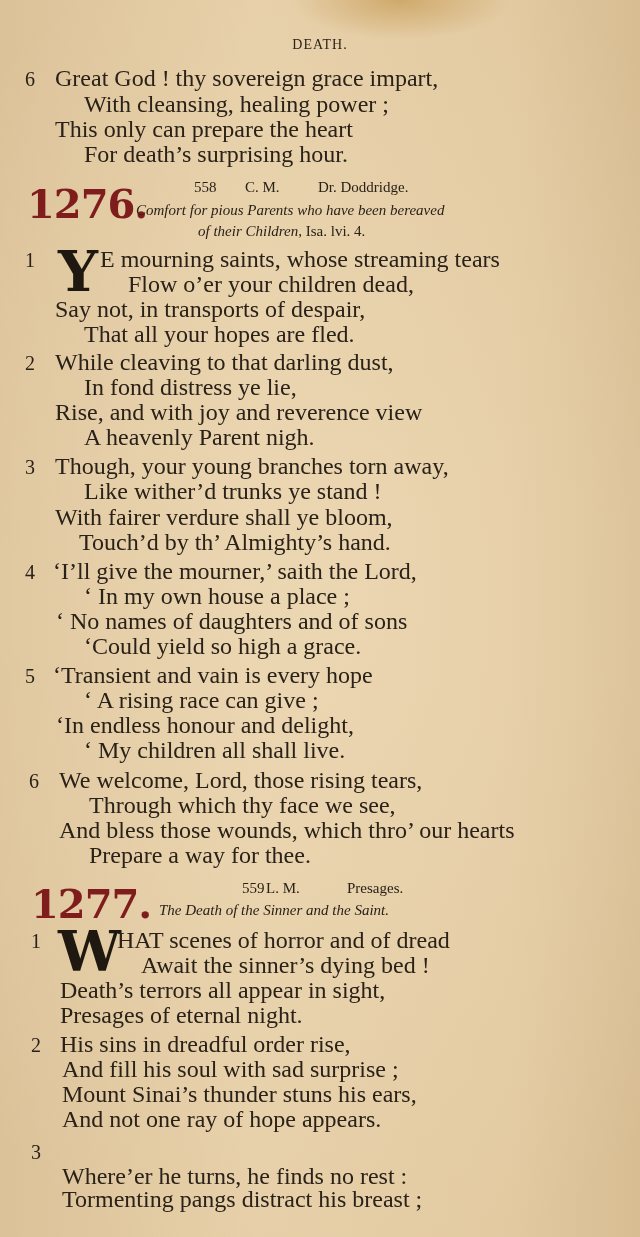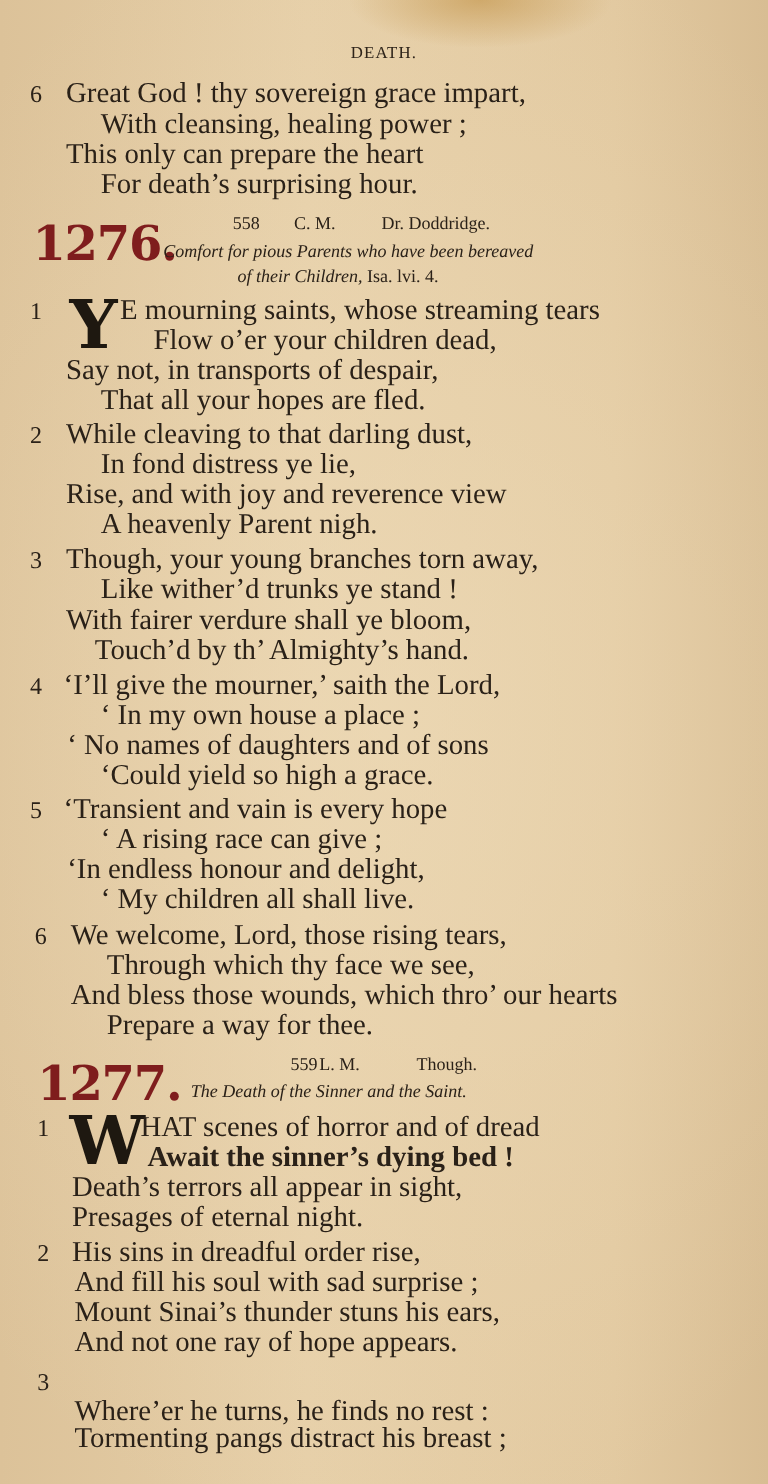--- a/index.html
+++ b/index.html
@@ -105,27 +105,27 @@
     <div class="line" style="left:59px;top:768px;">We welcome, Lord, those rising tears,</div>
     <div class="line" style="left:89px;top:793px;">Through which thy face we see,</div>
     <div class="line" style="left:59px;top:818px;">And bless those wounds, which thro’ our hearts</div>
     <div class="line" style="left:89px;top:843px;">Prepare a way for thee.</div>
   </div>
 
   <div>
     <div class="hymn-num" style="left:31px;top:884px;">1277.</div>
     <div class="meta" style="left:242px;top:880px;">559</div>
     <div class="meta" style="left:266px;top:880px;">L. M.</div>
-    <div class="meta" style="left:347px;top:880px;">Though.</div>
+    <div class="meta" style="left:347px;top:880px;">Presages.</div>
     <div class="subtitle" style="left:159px;top:902px;">The Death of the Sinner and the Saint.</div>
 
     <div class="vnum" style="left:31px;top:929px;">1</div>
     <div class="dropcap" style="left:58px;top:926px;">W</div>
     <div class="line" style="left:117px;top:928px;">HAT scenes of horror and of dread</div>
-    <div class="line" style="left:123px;top:953px;font-weight:bold;">Await the sinner’s dying bed !</div>
+    <div class="line" style="left:141px;top:953px;">Await the sinner’s dying bed !</div>
     <div class="line" style="left:60px;top:978px;">Death’s terrors all appear in sight,</div>
     <div class="line" style="left:60px;top:1003px;">Presages of eternal night.</div>
 
     <div class="vnum" style="left:31px;top:1033px;">2</div>
     <div class="line" style="left:60px;top:1032px;">His sins in dreadful order rise,</div>
     <div class="line" style="left:62px;top:1057px;">And fill his soul with sad surprise ;</div>
     <div class="line" style="left:62px;top:1082px;">Mount Sinai’s thunder stuns his ears,</div>
     <div class="line" style="left:62px;top:1107px;">And not one ray of hope appears.</div>
 
     <div class="vnum" style="left:31px;top:1140px;">3</div>

